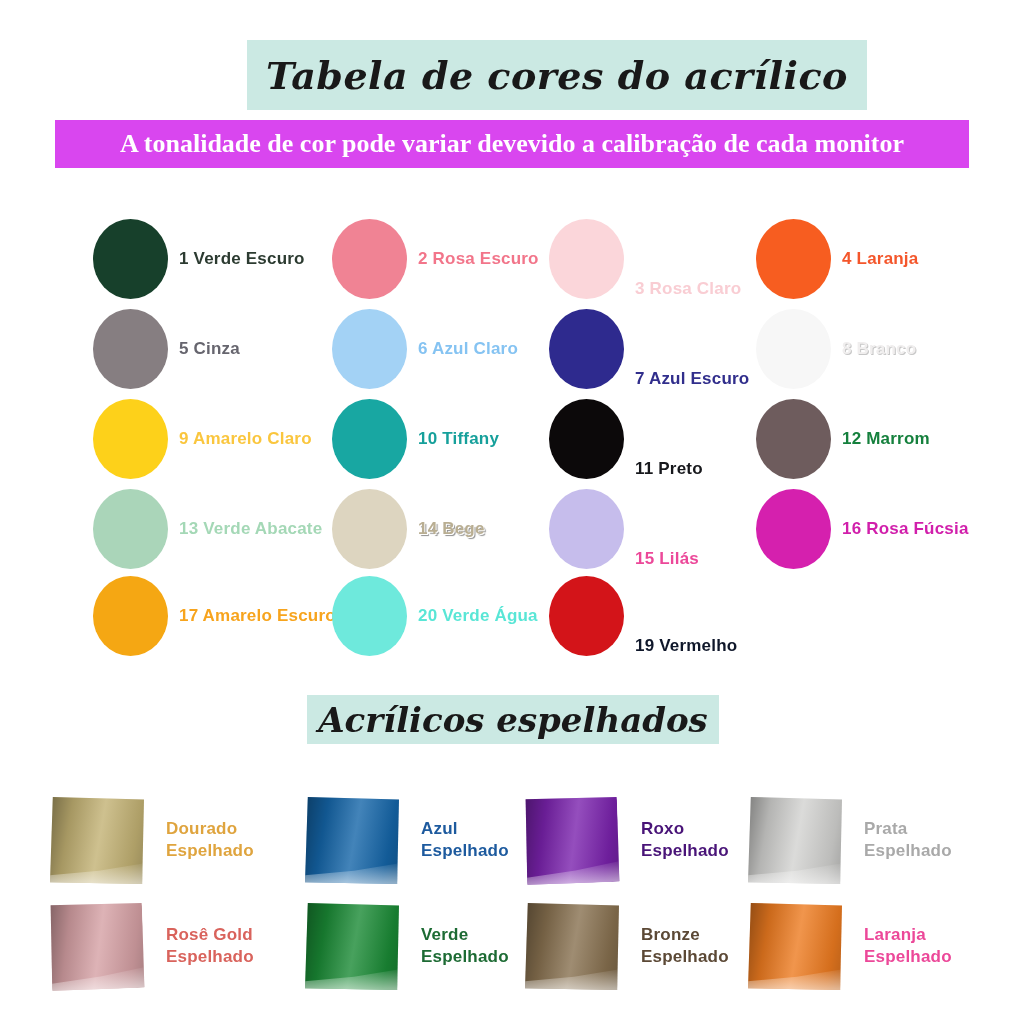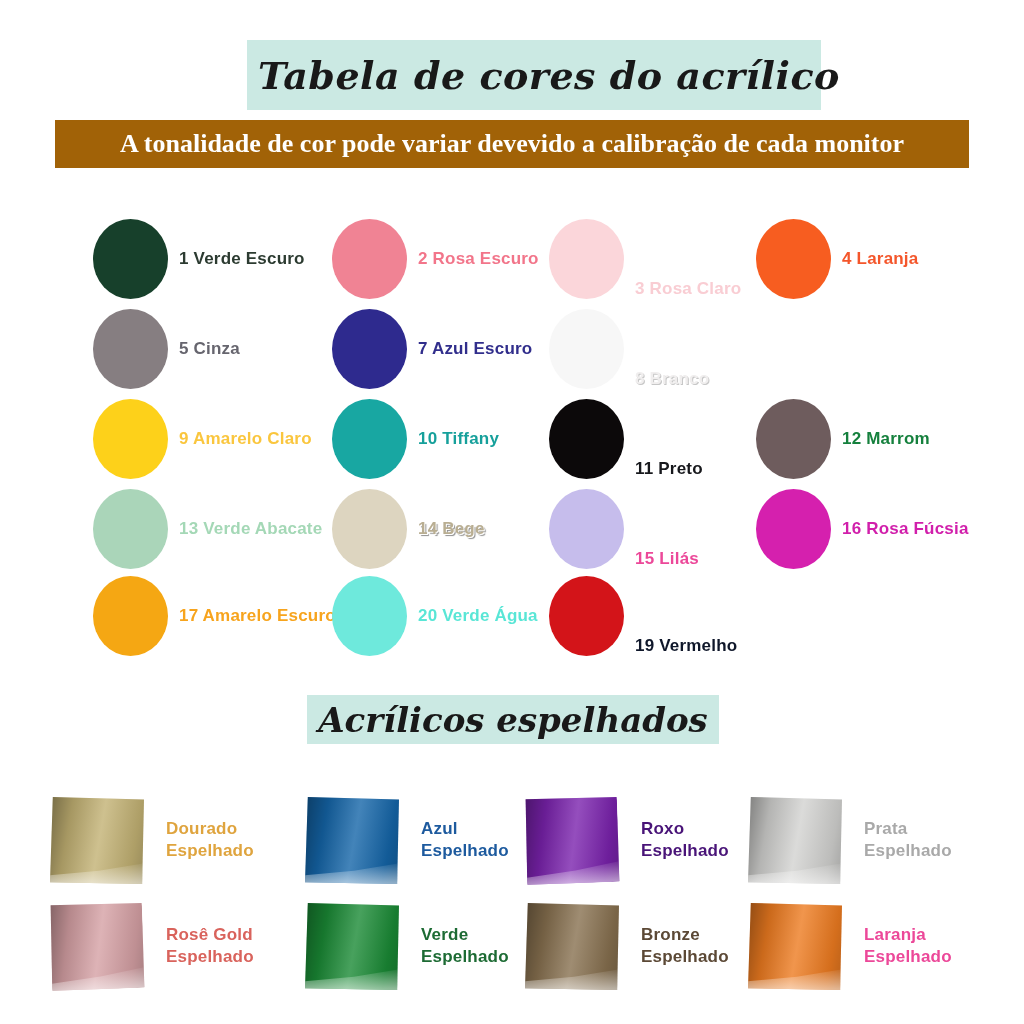--- a/index.html
+++ b/index.html
@@ -5,22 +5,22 @@
   html,body{margin:0;padding:0;}
   body{
     position:relative;
     width:1024px;height:1024px;
     background:#ffffff;
     font-family:"Liberation Sans", sans-serif;
     overflow:hidden;
   }
   
   .title-banner{
-    position:absolute;left:247px;top:40px;width:544px;height:70px;
-    display:flex;align-items:center;justify-content:center;padding-left:30px;
+    position:absolute;left:247px;top:40px;width:620px;height:70px;
+    display:flex;align-items:center;justify-content:center;
   }
   .title-banner .script{
     font-family:"DejaVu Serif", serif;
     font-style:italic;font-weight:700;
     font-size:38px;color:#191919;letter-spacing:.5px;white-space:nowrap;
   }
   .notice-banner{
     position:absolute;left:55px;top:120px;width:914px;height:48px;
     display:flex;align-items:center;justify-content:center;
   }
@@ -86,21 +86,21 @@
     white-space:pre-line;letter-spacing:.2px;
   }
 </style>
 </head>
 <body>
 
 <div class="title-banner" style="background: rgb(203, 233, 227);">
   <div class="script">Tabela de cores do acrílico</div>
 </div>
 
-<div class="notice-banner" style="background: #a16207;">
+<div class="notice-banner" style="background: #d946ef;">
   <div class="notice-text" style="color: rgb(255, 255, 255);">A tonalidade de cor pode variar devevido a calibração de cada monitor</div>
 </div>
 
 <div class="palette">
   <div class="prow">
     <div class="pcell">
       <span class="dot" style="background: rgb(23, 64, 43);"></span>
       <span class="dot-label" style="color: rgb(44, 59, 49);">1 Verde Escuro</span>
     </div>
     <div class="pcell">
@@ -115,20 +115,24 @@
       <span class="dot" style="background: rgb(247, 93, 32);"></span>
       <span class="dot-label" style="color: rgb(244, 86, 43);">4 Laranja</span>
     </div>
   </div>
   <div class="prow">
     <div class="pcell">
       <span class="dot" style="background: rgb(134, 126, 129);"></span>
       <span class="dot-label" style="color: rgb(102, 101, 110);">5 Cinza</span>
     </div>
     <div class="pcell">
+      <span class="dot" style="background: rgb(163, 210, 245);"></span>
+      <span class="dot-label" style="color: rgb(133, 195, 242);">6 Azul Claro</span>
+    </div>
+    <div class="pcell">
       <span class="dot" style="background: rgb(46, 42, 142);"></span>
       <span class="dot-label" style="color: rgb(49, 46, 140);">7 Azul Escuro</span>
     </div>
     <div class="pcell">
       <span class="dot" style="background: rgb(247, 247, 247);"></span>
       <span class="dot-label emboss-white" style="color: rgb(240, 238, 238);">8 Branco</span>
     </div>
   </div>
   <div class="prow">
     <div class="pcell">

